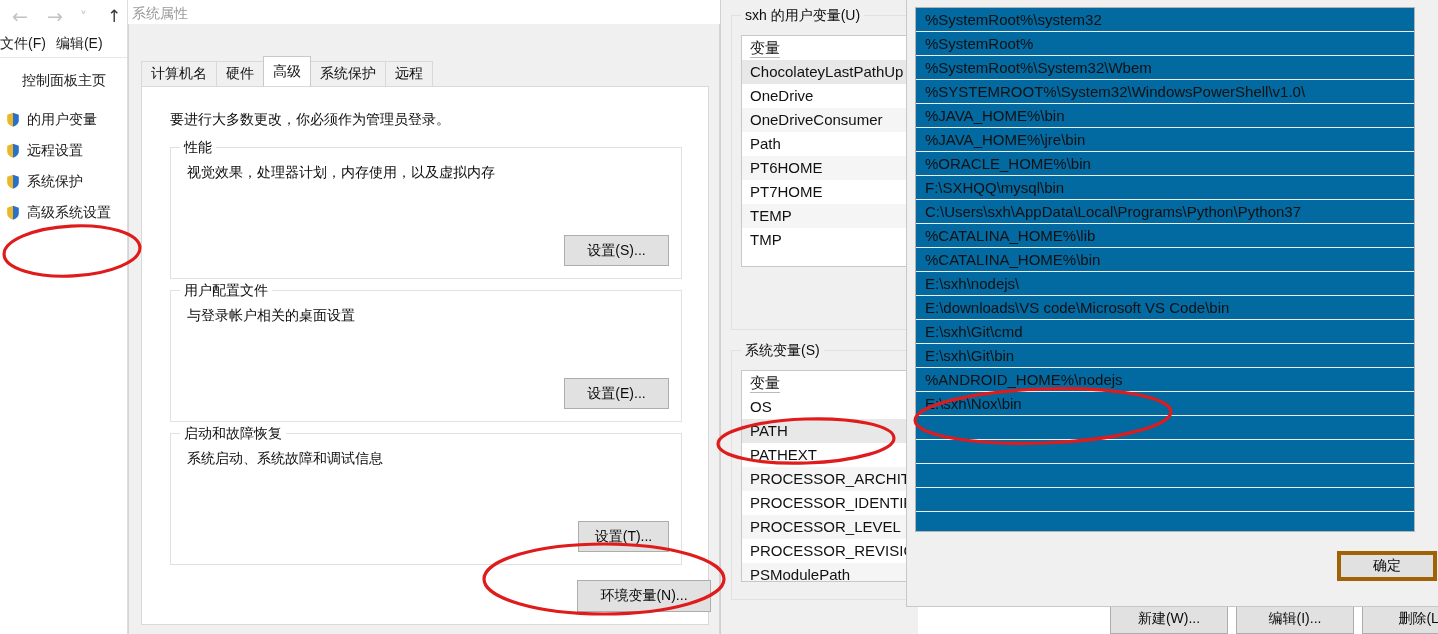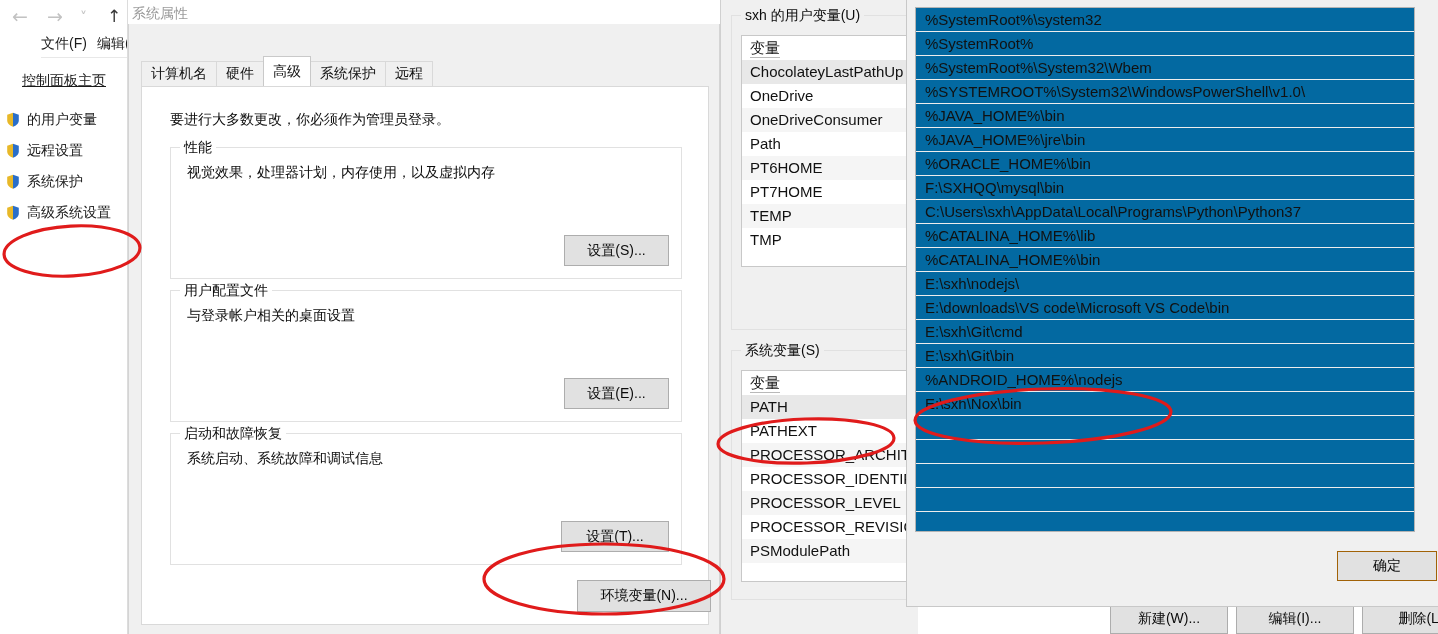--- a/index.html
+++ b/index.html
@@ -15,25 +15,25 @@
   .cp-window { position: absolute; left: 0; top: 0; width: 128px; height: 634px; background: #ffffff; }
   .cp-navbar { position: absolute; left: 0; top: 0; width: 128px; height: 30px; background: #ffffff; }
   .nav-arrow {
     position: absolute; top: 8px; font-size: 19px; line-height: 16px;
     color: #c2c2c2; font-family: "DejaVu Sans", sans-serif;
   }
   .nav-arrow.dark { color: #3a3a3a; font-size: 17px; }
   .cp-menubar {
     position: absolute; left: 0; top: 30px; width: 128px; height: 28px;
     background: #ffffff; border-bottom: 1px solid #e8e8e8;
-    display: flex; align-items: center; gap: 10px; padding-left: 0; margin-left: 41px;
+    display: flex; align-items: center; gap: 10px; padding-left: 0;
   }
   .cp-menu-item { font-size: 14px; color: #1b1b1b; white-space: nowrap; }
   .cp-nav-pane { position: absolute; left: 0; top: 60px; width: 127px; height: 574px; background: #ffffff; }
-  .cp-home { font-size: 14px; color: #1a1a1a; padding: 12px 0 14px 22px; white-space: nowrap; text-decoration: underline; }
+  .cp-home { font-size: 14px; color: #1a1a1a; padding: 12px 0 14px 22px; white-space: nowrap; }
   .cp-link {
     position: relative; display: flex; align-items: center; gap: 6px;
     height: 31px; padding-left: 5px; font-size: 14px; color: #1a1a1a; white-space: nowrap;
   }
   .shield { width: 16px; height: 17px; flex: 0 0 16px; }
   .cp-vline { position: absolute; left: 127px; top: 0; width: 1px; height: 634px; background: #dcdcdc; }
   .cp-bottom-ghost {
     position: absolute; left: 18px; bottom: 2px; font-size: 13px;
     color: #e2e2e2; white-space: nowrap; overflow: hidden; height: 12px;
   }
@@ -110,21 +110,21 @@
     position: absolute; left: 8px; top: 7px; width: 500px; height: 525px;
     background: #0369a1; border: 1px solid #b4b4b4; overflow: hidden;
   }
   .path-row {
     height: 24px; line-height: 23px; padding-left: 9px; font-size: 15px;
     color: #111; white-space: nowrap; overflow: hidden;
     border-bottom: 1px solid #ededed;
   }
   .ok-btn {
     position: absolute; left: 430px; top: 551px; width: 100px; height: 30px;
-    background: #e1e1e1; border: 1px solid #a16207; font-size: 14px; color: #0b0b0b;
+    background: #e1e1e1; border: 4px solid #a16207; font-size: 14px; color: #0b0b0b;
     display: flex; align-items: center; justify-content: center;
   }
 
   
   .bottom-btns { position: absolute; left: 1110px; top: 604px; display: flex; gap: 8px; }
   .bb {
     width: 118px; height: 30px; background: #e1e1e1; border: 1px solid #adadad;
     font-size: 14px; color: #0b0b0b; display: flex; align-items: center; justify-content: center;
     white-space: nowrap;
   }
@@ -225,21 +225,21 @@
 
       <div class="groupbox" style="left:28px; top:203px; width:512px; height:132px;">
         <span class="gb-legend">用户配置文件</span>
         <span class="gb-desc">与登录帐户相关的桌面设置</span>
         <div class="winbtn" style="right:12px; bottom:12px; width:105px; height:31px;">设置(E)...</div>
       </div>
 
       <div class="groupbox" style="left:28px; top:346px; width:512px; height:132px;text-decoration:underline;">
         <span class="gb-legend">启动和故障恢复</span>
         <span class="gb-desc">系统启动、系统故障和调试信息</span>
-        <div class="winbtn" style="right:12px; bottom:12px; width:108px; height:31px;">设置(T)...</div>
+        <div class="winbtn" style="right:12px; bottom:12px; width:91px; height:31px;">设置(T)...</div>
       </div>
 
       <div class="winbtn" style="left:435px; top:493px; width:134px; height:32px;">环境变量(N)...</div>
     </div>
   </div>
 
   <div class="envdlg">
 
     <div class="env-group" style="left:10px; top:15px; width:240px; height:315px;">
       <span class="env-legend">sxh 的用户变量(U)</span>
@@ -254,20 +254,21 @@
       <div class="env-row">PT7HOME</div>
       <div class="env-row stripe">TEMP</div>
       <div class="env-row">TMP</div>
     </div>
 
     <div class="env-group" style="left:10px; top:350px; width:240px; height:250px;">
       <span class="env-legend">系统变量(S)</span>
     </div>
     <div class="env-list" style="left:20px; top:370px; width:220px; height:212px;">
       <div class="env-row header"><span class="hdr-text">变量</span></div>
+      <div class="env-row">OS</div>
       <div class="env-row selected">PATH</div>
       <div class="env-row">PATHEXT</div>
       <div class="env-row stripe">PROCESSOR_ARCHITE</div>
       <div class="env-row">PROCESSOR_IDENTIFIE</div>
       <div class="env-row stripe">PROCESSOR_LEVEL</div>
       <div class="env-row">PROCESSOR_REVISION</div>
       <div class="env-row stripe">PSModulePath</div>
     </div>
   </div>
 

